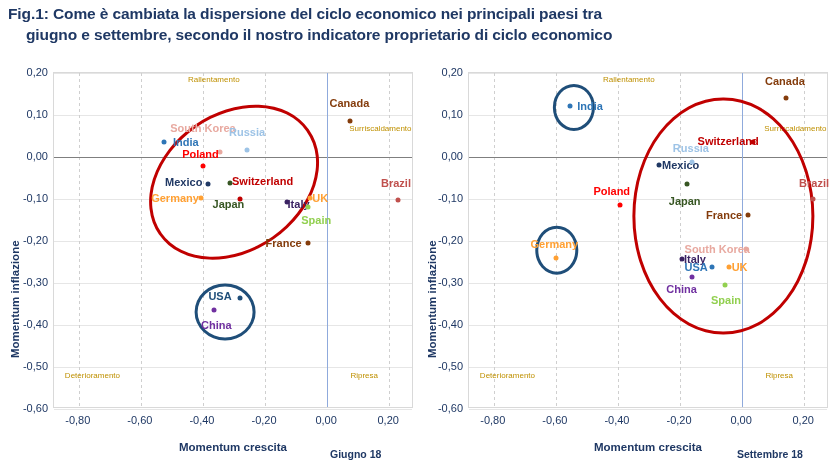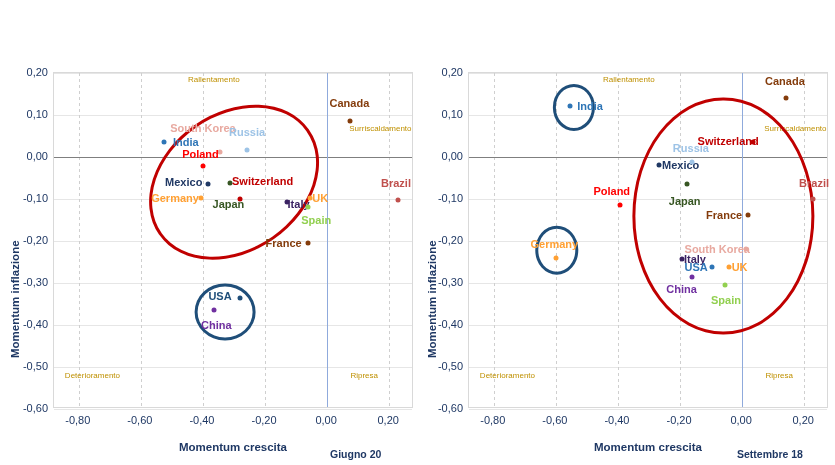--- a/index.html
+++ b/index.html
@@ -92,20 +92,24 @@
   .ell{position:absolute;border-radius:50%;box-sizing:border-box;
        transform:translate(-50%,-50%);pointer-events:none;}
   .ell.red{border:3px solid #c00000;}
   .ell.navy{border:3px solid #1f4e79;}
 </style>
 </head>
 <body>
 
 <div id="figure">
 
+  <div class="title">
+    <span>Fig.1: Come è cambiata la dispersione del ciclo economico nei principali paesi tra</span>
+    <span class="l2">giugno e settembre, secondo il nostro indicatore proprietario di ciclo economico</span>
+  </div>
 
   <div class="panel" id="panel-left">
     <div class="plotwrap">
       <div class="plot">
           <div class="gridline" style="top: 0px;"></div>
           <div class="gridline" style="top: 42px;"></div>
           <div class="gridline" style="top: 84px;"></div>
           <div class="gridline" style="top: 126px;"></div>
           <div class="gridline" style="top: 168px;"></div>
           <div class="gridline" style="top: 210px;"></div>
@@ -154,21 +158,21 @@
           <div class="lbl" style="left: 295.448px; top: 30.24px; color: rgb(132, 60, 12);">Canada</div>
           <div class="pt" title="Brazil" style="left: 343.862px; top: 126.84px; background: rgb(192, 80, 77);"></div>
           <div class="lbl" style="left: 342px; top: 110.04px; color: rgb(192, 80, 77);">Brazil</div>
           <div class="pt" title="USA" style="left: 185.586px; top: 224.7px; background: rgb(31, 78, 121);"></div>
           <div class="lbl" style="left: 166.034px; top: 223.44px; color: rgb(31, 78, 121);">USA</div>
           <div class="pt" title="China" style="left: 159.828px; top: 237.3px; background: rgb(112, 48, 160);"></div>
           <div class="lbl" style="left: 162.31px; top: 252px; color: rgb(112, 48, 160);">China</div>
         </div>
       <div class="yaxis-title" style="left:9px;top:300px;">Momentum inflazione</div>
       <div class="xaxis-title" style="left:53px;top:383px;width:360px;">Momentum crescita</div>
-      <div class="corner-note" style="left:330px;top:390px;">Giugno 20</div>
+      <div class="corner-note" style="left:330px;top:390px;">Giugno 18</div>
     <div class="ytick" style="left: 2px; top: 14px;">0,20</div>
         <div class="ytick" style="left: 2px; top: 56px;">0,10</div>
         <div class="ytick" style="left: 2px; top: 98px;">0,00</div>
         <div class="ytick" style="left: 2px; top: 140px;">-0,10</div>
         <div class="ytick" style="left: 2px; top: 182px;">-0,20</div>
         <div class="ytick" style="left: 2px; top: 224px;">-0,30</div>
         <div class="ytick" style="left: 2px; top: 266px;">-0,40</div>
         <div class="ytick" style="left: 2px; top: 308px;">-0,50</div>
         <div class="ytick" style="left: 2px; top: 350px;">-0,60</div>
         <div class="xtick" style="left: 77.8276px; top: 356px;">-0,80</div>

